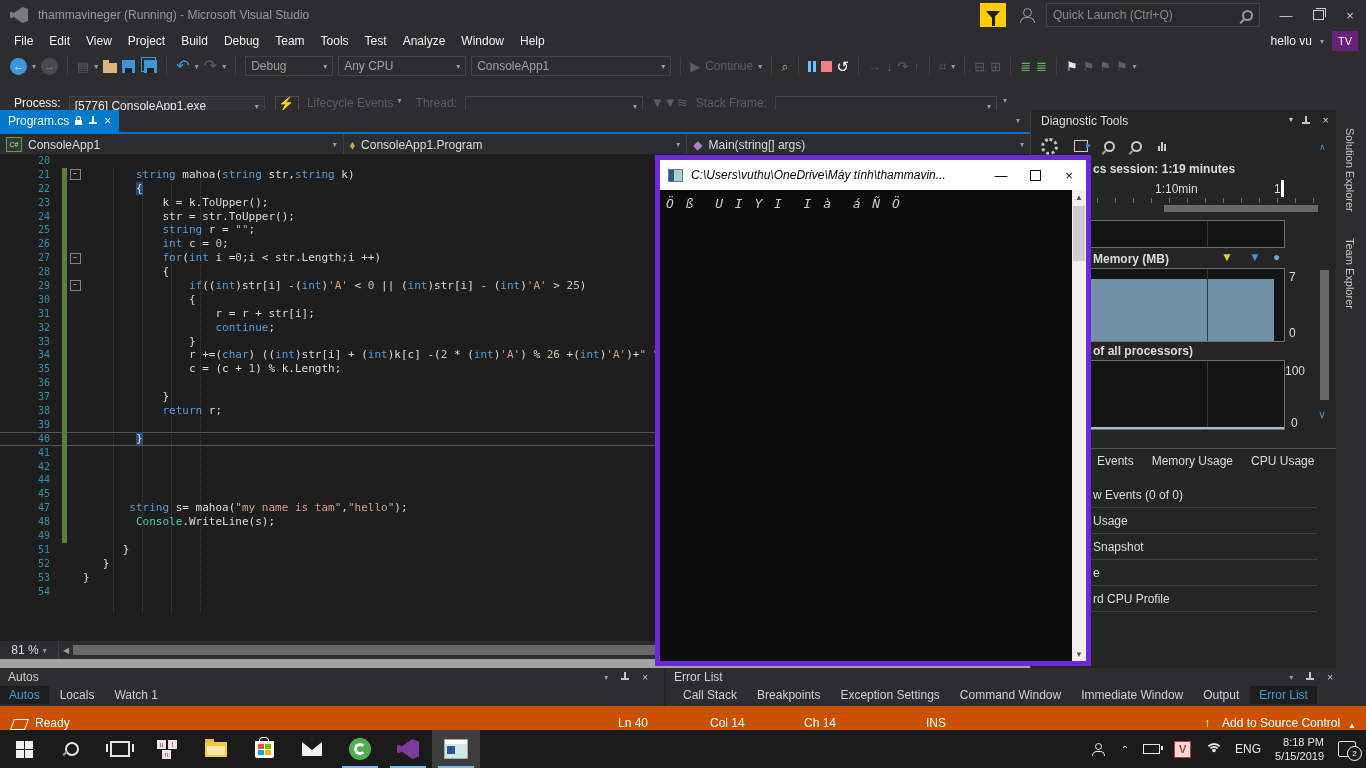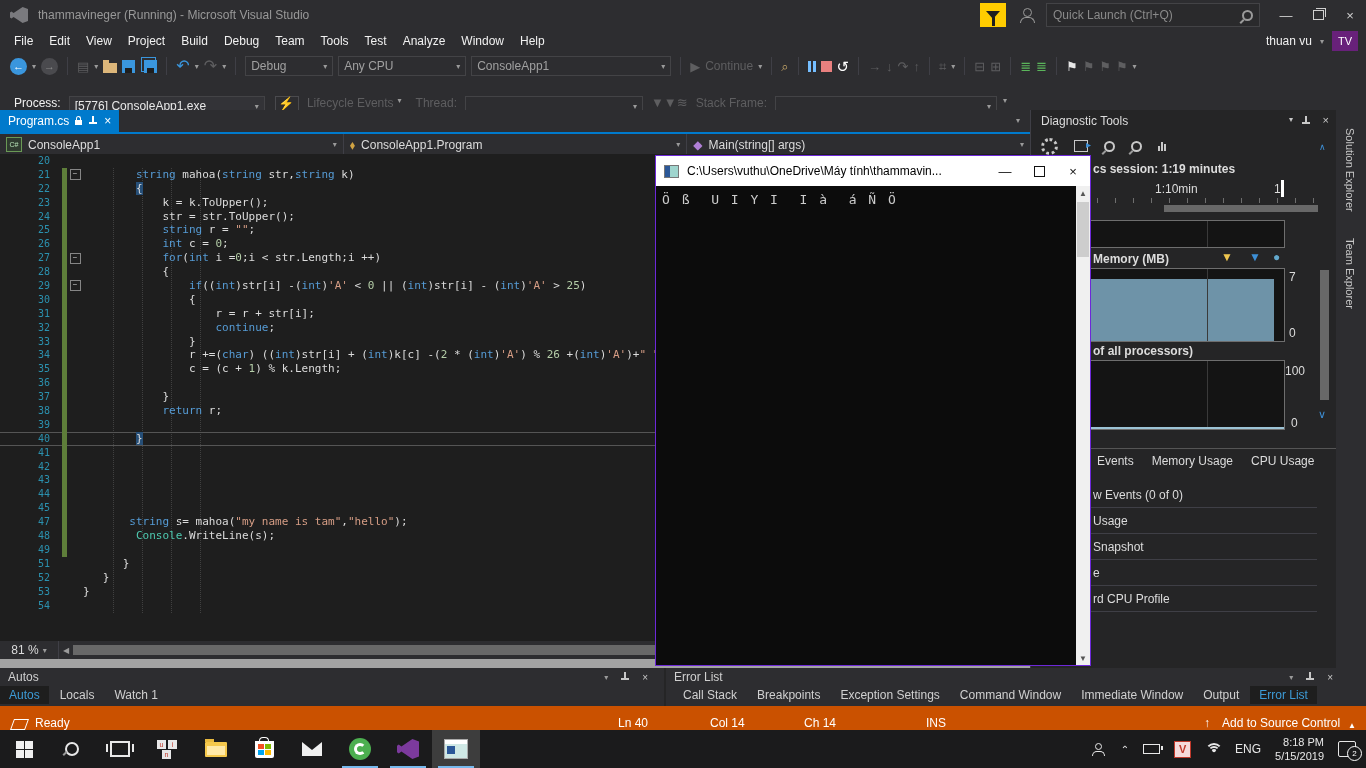--- a/index.html
+++ b/index.html
@@ -85,21 +85,21 @@
   .export-ico:after{content:"▸";position:absolute;right:-4px;top:-2px;color:#3D8FD6;font-size:10px;}
   .bars-ico{display:flex;align-items:flex-end;gap:1px;}
   .bars-ico i{width:2px;background:#C8C8C8;}
   .chartbox{position:absolute;background:#141414;border:1px solid #6E6E6E;}
   .vline{position:absolute;width:1px;background:#3A3A3A;top:0;bottom:0;}
   .diag-tabs{position:absolute;left:0;top:338px;width:286px;height:24px;border-top:1px solid #555;background:#252526;display:flex;align-items:center;gap:18px;padding-left:66px;}
   .diag-row{position:absolute;left:0;width:286px;height:26px;border-bottom:1px solid #3F3F46;display:flex;align-items:center;padding-left:62px;box-sizing:border-box;}
   .sidestrip{position:absolute;left:1336px;top:0;width:30px;height:558px;background:#2D2D30;}
   .vtab{writing-mode:vertical-lr;color:#C8C8C8;position:absolute;left:8px;font-size:11px;}
   
-  .conwin{position:absolute;left:655px;top:155px;width:436px;height:511px;border:1px solid #6d28d9;background:#0C0C0C;z-index:10;box-sizing:border-box;}
+  .conwin{position:absolute;left:655px;top:155px;width:436px;height:511px;border:5px solid #6d28d9;background:#0C0C0C;z-index:10;box-sizing:border-box;font-style:italic;}
   .contitle{height:30px;background:#FFFFFF;color:#000;display:flex;align-items:center;padding-left:8px;}
   .conico{width:13px;height:11px;border:1px solid #777;background:linear-gradient(90deg,#2B5797 40%,#9FD5CE 40%);margin-right:8px;}
   .conbtn{width:34px;height:30px;display:flex;align-items:center;justify-content:center;color:#111;font-size:13px;}
   .max-glyph{width:9px;height:9px;border:1px solid #111;}
   .context{position:absolute;left:6px;top:36px;color:#CCCCCC;font-family:"DejaVu Sans Mono",monospace;font-size:13px;letter-spacing:2px;white-space:pre;}
   .conscroll{position:absolute;right:0;top:30px;width:14px;bottom:0;background:#F0F0F0;}
   .conscroll .arr{position:absolute;left:0;width:14px;height:14px;color:#555;font-size:8px;display:flex;align-items:center;justify-content:center;}
   .conthumb{position:absolute;left:1px;top:16px;width:12px;height:55px;background:#CDCDCD;}
   
   .panels{position:absolute;left:0;top:668px;width:1366px;height:38px;background:#2D2D30;color:#D0D0D0;}
@@ -186,21 +186,21 @@
         <div class="menu-item">Build</div>
         <div class="menu-item">Debug</div>
         <div class="menu-item">Team</div>
         <div class="menu-item">Tools</div>
         <div class="menu-item">Test</div>
         <div class="menu-item">Analyze</div>
         <div class="menu-item">Window</div>
         <div class="menu-item">Help</div>
       </div>
     <div style="margin-left:auto" class="row">
-      <span>thuan vu</span>
+      <span>hello vu</span>
       <span class="caret" style="margin:0 8px">▾</span>
       <span class="tv-badge">TV</span>
       <div style="width:8px"></div>
     </div>
   </div>
 
   <div class="toolbar">
     <span class="circ" style="background:#3A96DD">←</span>
     <span class="caret">▾</span>
     <span class="circ" style="background:#4A4A4E;color:#8A8A8A">→</span>
@@ -455,26 +455,20 @@
             <span class="cl-text"><span class="tk-p">        </span><span class="tk-b">}</span></span>
           </div>
           <div class="cl">
             <span class="cl-num">41</span>
             <span class="cl-green on"></span>
             <span class="cl-fold"></span>
             <span class="cl-text"></span>
           </div>
           <div class="cl">
             <span class="cl-num">42</span>
-            <span class="cl-green on"></span>
-            <span class="cl-fold"></span>
-            <span class="cl-text"></span>
-          </div>
-          <div class="cl">
-            <span class="cl-num">43</span>
             <span class="cl-green on"></span>
             <span class="cl-fold"></span>
             <span class="cl-text"></span>
           </div>
           <div class="cl">
             <span class="cl-num">44</span>
             <span class="cl-green on"></span>
             <span class="cl-fold"></span>
             <span class="cl-text"></span>
           </div>

